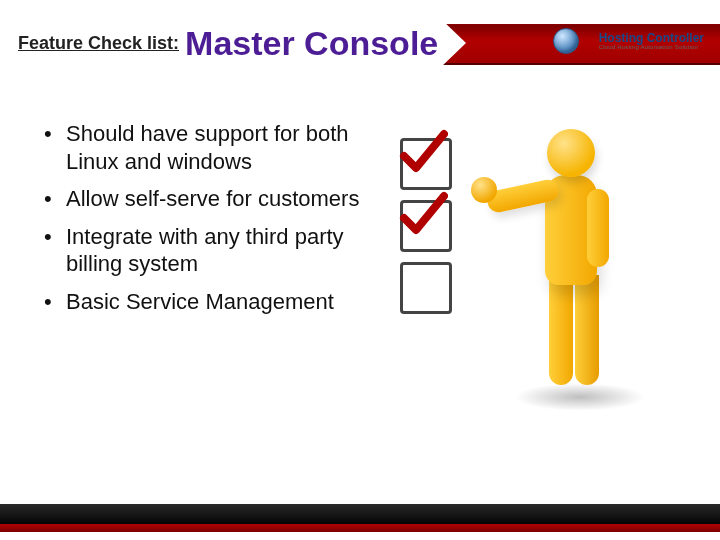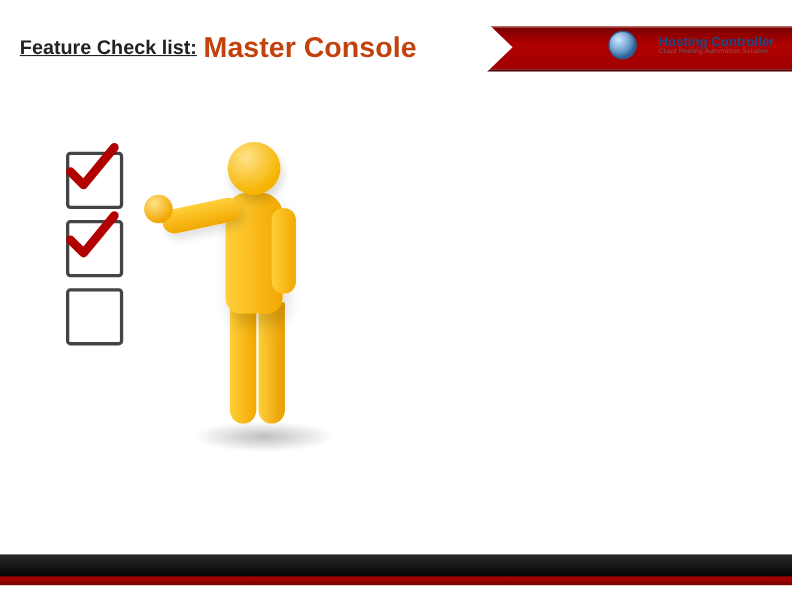--- a/index.html
+++ b/index.html
@@ -2,21 +2,21 @@
 <html><head>
 <meta charset="utf-8">
 <style>
   html,body{margin:0;padding:0;width:720px;height:540px;background:#fff;font-family:Arial,Helvetica,sans-serif;overflow:hidden;}
   .slide{position:relative;width:720px;height:540px;}
   .titlebar{position:absolute;left:0;top:24px;width:720px;height:38px;}
   .red-band{position:absolute;right:0;top:0;width:720px;height:38px;background:linear-gradient(#7a0000,#b10000 40%,#a00000);border-top:1px solid #8a0000;border-bottom:2px solid #550000;}
   .white-tab{position:absolute;left:0;top:-6px;height:50px;width:440px;background:#fff;display:flex;align-items:center;padding-left:18px;box-sizing:border-box;}
   .white-tab:after{content:"";position:absolute;right:-26px;top:0;width:0;height:0;border-left:26px solid #fff;border-top:25px solid transparent;border-bottom:25px solid transparent;}
   .title-prefix{font-size:18px;font-weight:bold;color:#222;text-decoration:underline;margin-right:6px;}
-  .title-main{font-size:26px;font-weight:bold;color:#c2410c;}
+  .title-main{font-size:34px;font-weight:bold;color:#4c1d95;}
   .logo{position:absolute;right:16px;top:28px;display:flex;align-items:center;gap:20px;}
   .logo-globe{width:24px;height:24px;border-radius:50%;background:radial-gradient(circle at 35% 30%,#cfe8ff,#3a77b5 70%);border:1px solid #2a5a8a;box-shadow:inset -2px -2px 4px rgba(0,0,0,.25);}
   .logo-text{display:flex;flex-direction:column;line-height:1;}
   .logo-name{font-size:12px;font-weight:bold;color:#164a8a;}
   .logo-tag{font-size:6px;color:#666;letter-spacing:.2px;}
   .content{position:absolute;left:40px;top:120px;width:640px;display:flex;gap:10px;}
   .bullets{flex:0 0 330px;font-size:22px;color:#111;line-height:1.25;}
   .bullets ul{list-style:none;margin:0;padding:0;}
   .bullets li{position:relative;padding-left:26px;margin-bottom:10px;}
   .bullets li:before{content:"•";position:absolute;left:4px;top:0;font-size:22px;}
@@ -56,20 +56,28 @@
 
   <div class="logo">
     <div class="logo-globe"></div>
     <div class="logo-text">
       <span class="logo-name">Hosting Controller</span>
       <span class="logo-tag">Cloud Hosting Automation Solution</span>
     </div>
   </div>
 
   <div class="content">
+    <div class="bullets">
+      <ul>
+        <li><span>Should have support for both Linux and windows</span></li>
+        <li><span>Allow self-serve for customers</span></li>
+        <li><span>Integrate with any third party billing system</span></li>
+        <li><span>Basic Service Management</span></li>
+      </ul>
+    </div>
 
     <div class="art">
       <div class="checkbox cb1"></div>
       <div class="checkbox cb2"></div>
       <div class="checkbox cb3"></div>
       <div class="tick t1">
         <svg viewBox="0 0 50 50">
             <path d="M6 28 L18 40 L46 6" fill="none" stroke="#b00000" stroke-width="8" stroke-linecap="round" stroke-linejoin="round"></path>
           </svg>
       </div>

